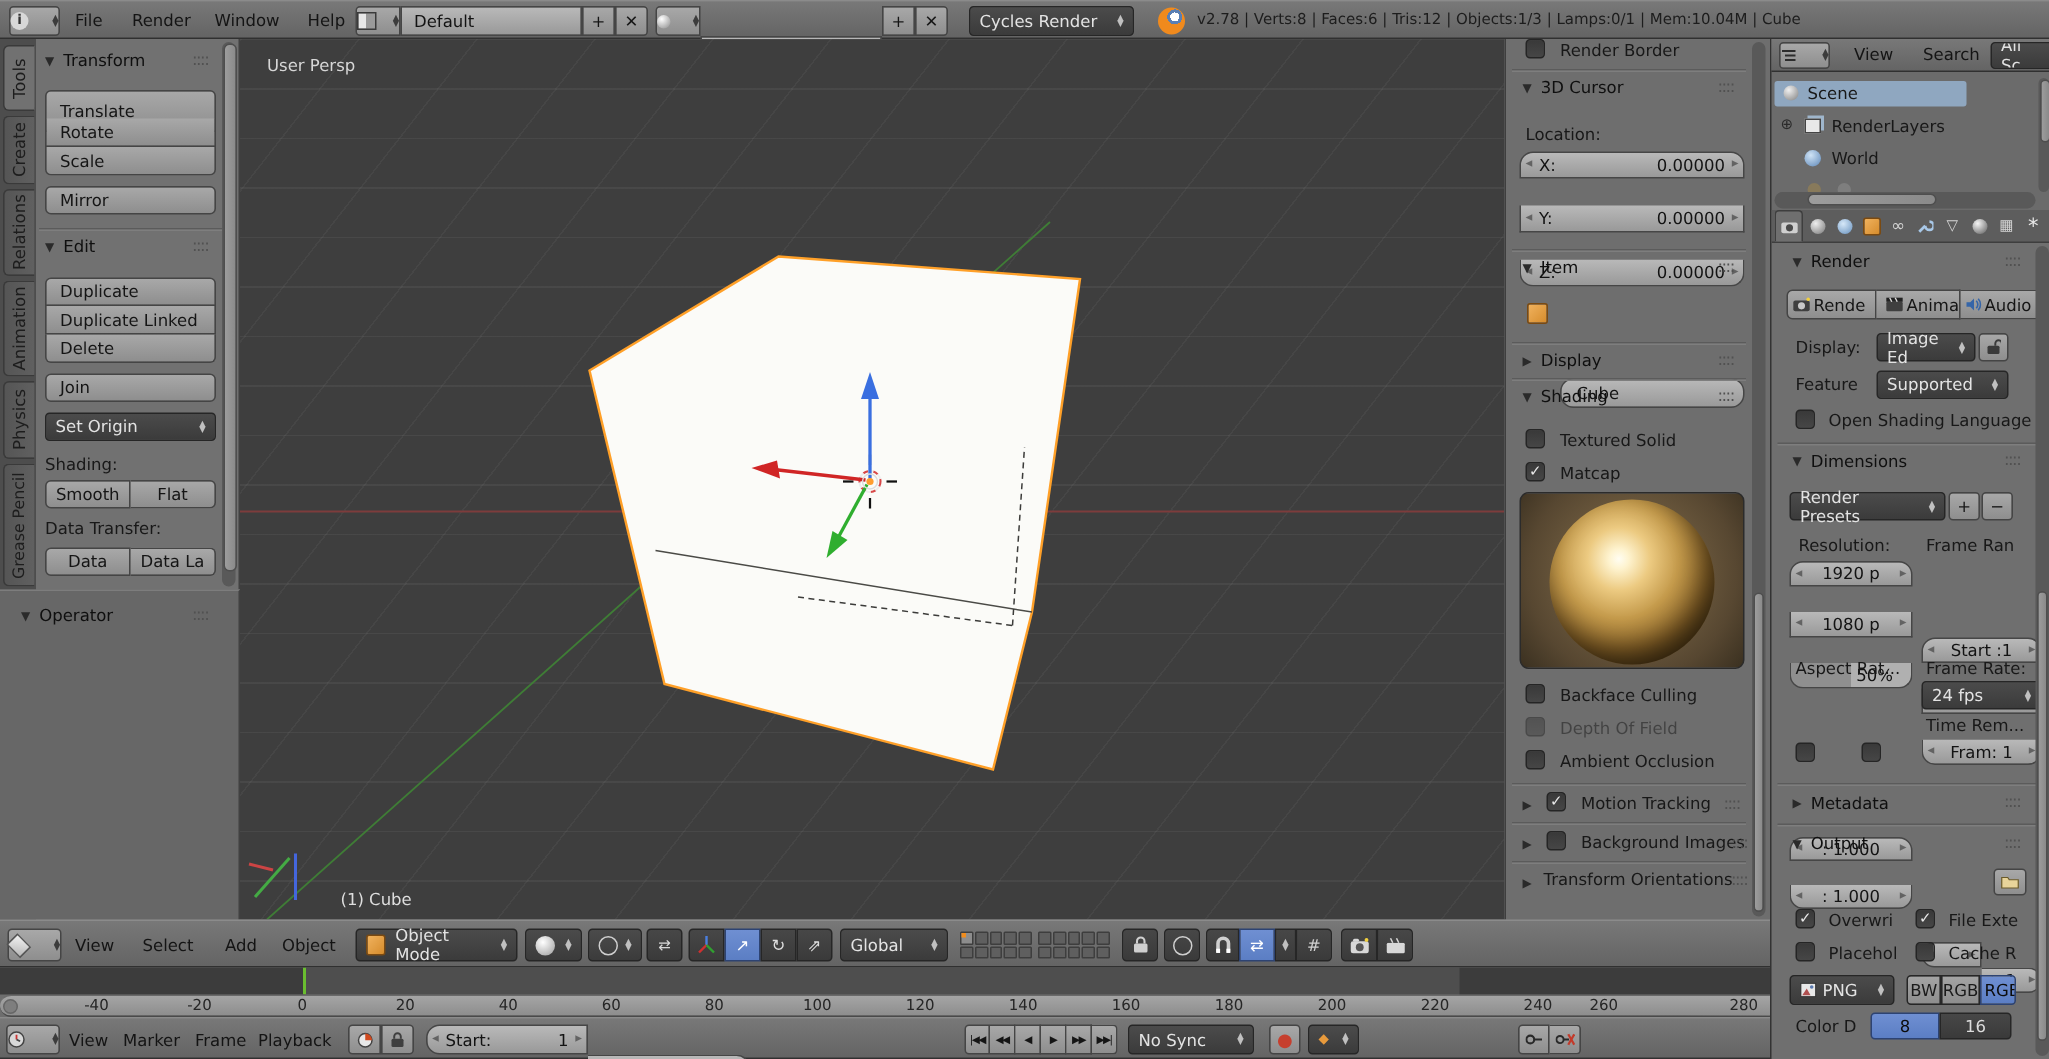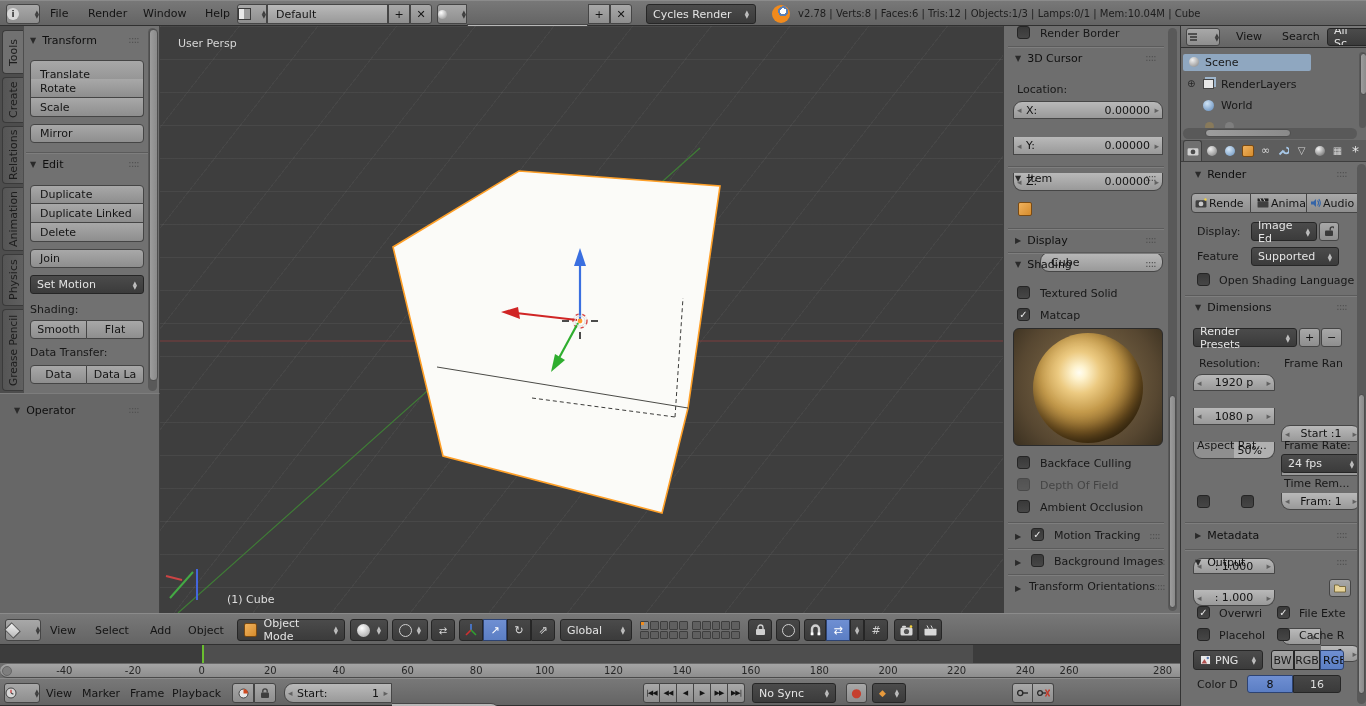--- a/index.html
+++ b/index.html
@@ -159,21 +159,21 @@
     <div class="r btn bstack-m jl" style="left:6px;top:178px;width:114px;height:19px;">
         <span>Duplicate Linked</span>
       </div>
     <div class="r btn bstack-b jl" style="left:6px;top:197px;width:114px;height:19px;">
         <span>Delete</span>
       </div>
     <div class="r btn jl" style="left:6px;top:223px;width:114px;height:19px;border-radius:4px;">
         <span>Join</span>
       </div>
     <div class="r dd" style="left:6px;top:249px;width:114px;height:19px;">
-      <span>Set Motion</span>
+      <span>Set Origin</span>
       <span class="ud"></span>
     </div>
     <span class="r lbl" style="left:6px;top:277px;">Shading:</span>
     <div class="r btn" style="left:6px;top:294px;width:57px;height:19px;border-radius:4px 0 0 4px;">
         <span>Smooth</span>
       </div>
     <div class="r btn" style="left:63px;top:294px;width:57px;height:19px;border-radius:0 4px 4px 0;border-left:0;">
         <span>Flat</span>
       </div>
     <span class="r lbl" style="left:6px;top:320px;">Data Transfer:</span>

